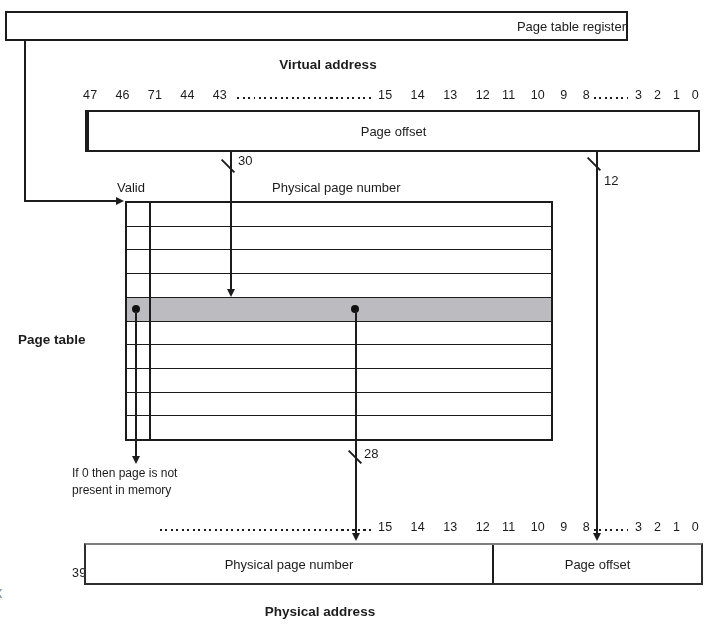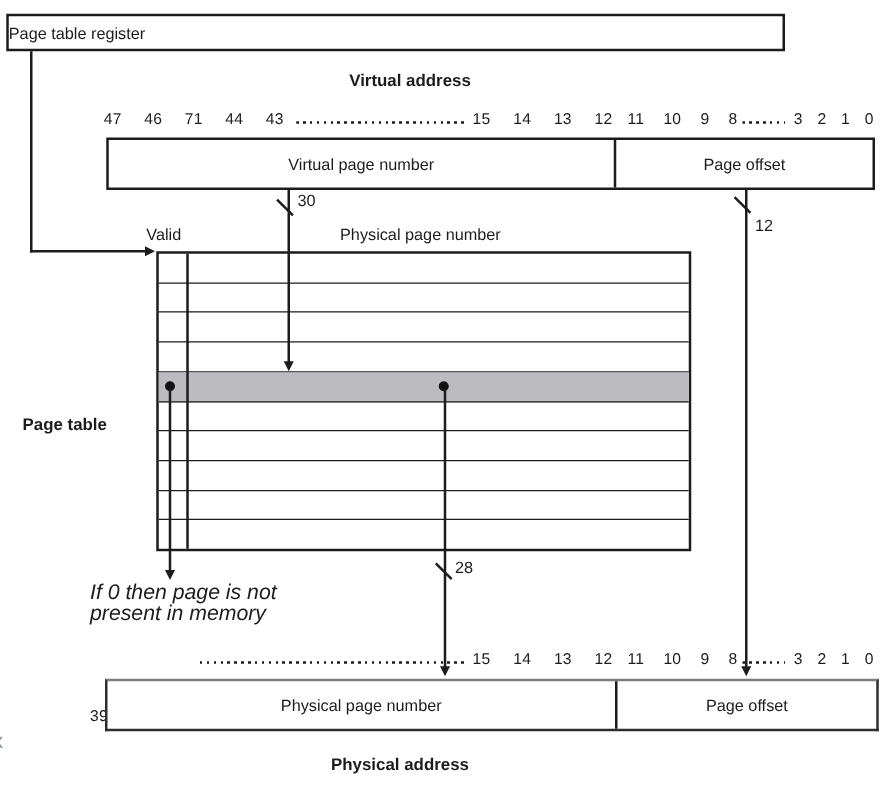--- a/index.html
+++ b/index.html
@@ -5,21 +5,21 @@
   html,body{margin:0;padding:0;background:#fff;}
   #canvas{
     position:relative;width:708px;height:628px;background:#ffffff;
     font-family:"Liberation Sans",sans-serif;color:#1c1c1c;overflow:hidden;
   }
   
   .field-box{position:absolute;border:2px solid #1c1c1c;display:flex;box-sizing:border-box;background:#fff;}
   .field-cell{display:flex;align-items:center;justify-content:center;font-size:13px;}
   .cell-divider{width:2px;background:#1c1c1c;height:100%;}
   .ptr-box{position:absolute;left:5px;top:11px;width:623px;height:30px;border:2px solid #1c1c1c;
-    box-sizing:border-box;display:flex;align-items:center;justify-content:flex-start;font-size:13px;background:#fff;}
+    box-sizing:border-box;display:flex;align-items:center;justify-content:flex-end;font-size:13px;background:#fff;}
   
   .bit-group{position:absolute;font-size:12.5px;letter-spacing:0.2px;text-align:justify;
     text-align-last:justify;-moz-text-align-last:justify;white-space:nowrap;height:14px;}
   .leader{position:absolute;height:2px;
     background-image:repeating-linear-gradient(90deg,#1c1c1c 0 2px,transparent 2px 5.5px);}
   
   .vline{position:absolute;width:2px;background:#1c1c1c;}
   .hline{position:absolute;height:2px;background:#1c1c1c;}
   .arrow-down{position:absolute;width:0;height:0;border-left:4px solid transparent;
     border-right:4px solid transparent;border-top:8px solid #1c1c1c;}
@@ -33,21 +33,21 @@
   .pt-row{flex:1;}
   .pt-row:not(:last-child){border-bottom:1.5px solid #1c1c1c;}
   .pt-row.highlight{background:#bcbcc0;}
   .valid-divider{position:absolute;left:22px;top:0;width:1.5px;height:100%;background:#1c1c1c;}
   .dot{position:absolute;width:8px;height:8px;border-radius:50%;background:#111;z-index:5;}
   .lbl{position:absolute;font-size:13px;white-space:nowrap;}
   .lbl-bold{position:absolute;font-size:13.5px;font-weight:bold;white-space:nowrap;}
   .centered{display:flex;align-items:center;justify-content:center;}
   
   #pa-box{border-color:#2e2e2e;border-top-color:#7d7d7d;}
-  .note{position:absolute;font-size:17px;line-height:17px;white-space:nowrap;font-style:italic;}
+  .note{position:absolute;font-size:12px;line-height:17px;white-space:nowrap;}
   .margin-glyph{position:absolute;font-size:17px;color:#8494a4;}
   .z{z-index:6;}
 </style>
 </head>
 <body>
 
 <div id="canvas">
 
   <div class="ptr-box">
     <span>Page table register</span>
@@ -60,23 +60,20 @@
   <div class="lbl-bold centered" style="left:238px;top:57px;width:180px;">Virtual address</div>
 
   <div class="bit-group" style="left:83px;top:88px;width:144px;">47 46 71 44 43</div>
   <div class="leader" style="left:237px;top:97px;width:135px;"></div>
   <div class="bit-group" style="left:378px;top:88px;width:112px;">15 14 13 12</div>
   <div class="bit-group" style="left:502px;top:88px;width:88px;">11 10 9 8</div>
   <div class="leader" style="left:594px;top:97px;width:34px;"></div>
   <div class="bit-group" style="left:635px;top:88px;width:64px;">3 2 1 0</div>
 
   <div class="field-box" style="left:85px;top:110px;width:615px;height:42px;">
-    <div class="field-cell" style="width:404px;">
-      <span>Virtual page number</span>
-    </div>
     <div class="cell-divider"></div>
     <div class="field-cell" style="flex:1;">
       <span>Page offset</span>
     </div>
   </div>
 
   <div class="vline z" style="left:230px;top:152px;height:138px;"></div>
   <div class="arrow-down z" style="left:227px;top:289px;"></div>
   <div class="slash" style="left:227px;top:157px;"></div>
   <div class="width-label" style="left:238px;top:153px;">30</div>

